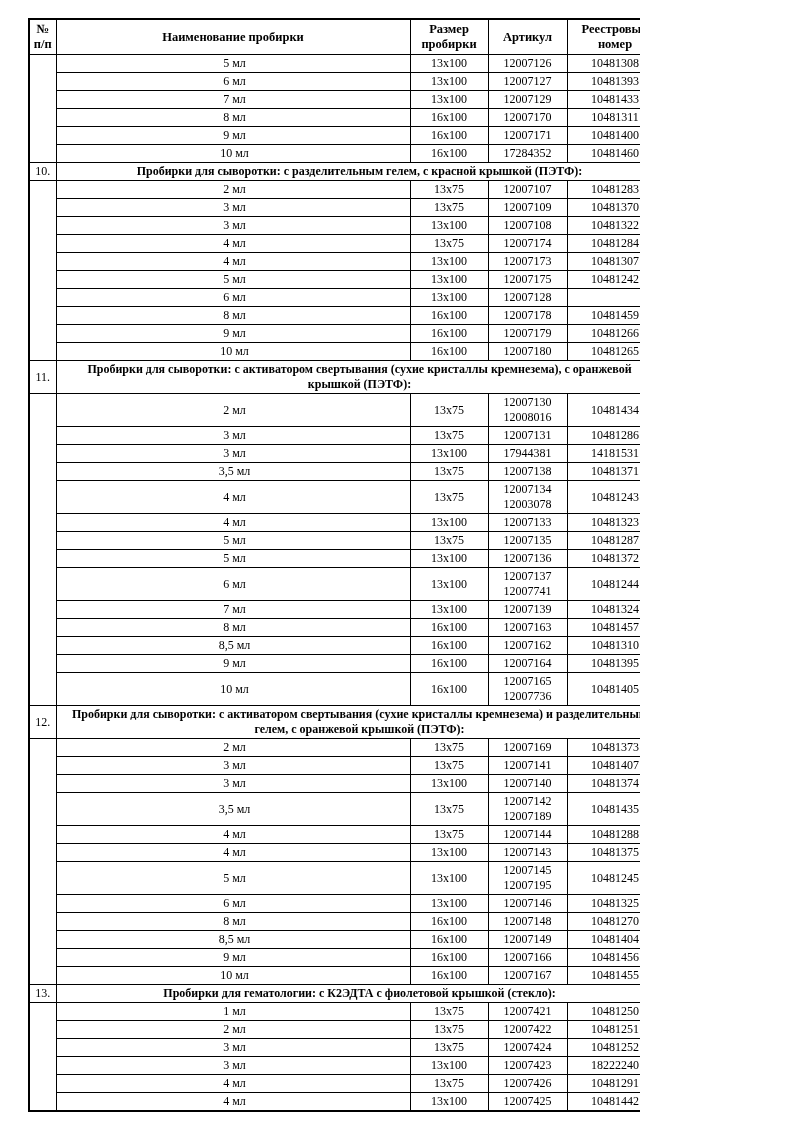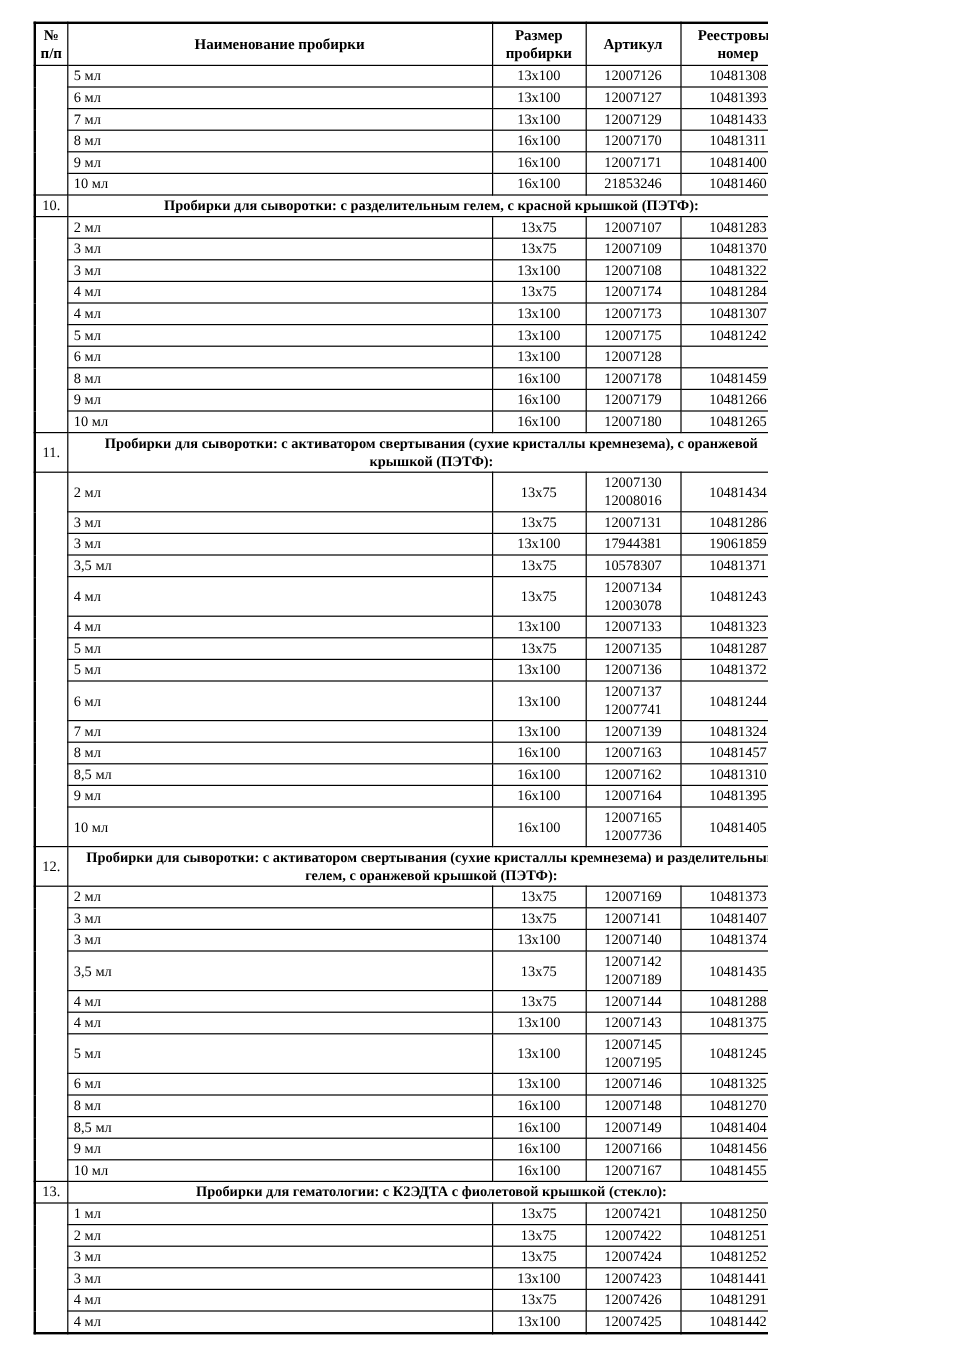--- a/index.html
+++ b/index.html
@@ -22,21 +22,21 @@
     padding:1px 2px;
     overflow:hidden;
     word-wrap:break-word;
   }
   .doc thead th {
     font-weight:bold; font-size:12.5px; text-align:center;
     padding:2px 1px; line-height:1.2;
   }
   tr.data { height:18px; }
   tr.data-double { height:32px; }
-  td.name { text-align:left; padding-left:5px; }
+  td.name { text-align:center; padding-left:5px; }
   td.center { text-align:center; }
   td.numcell { text-align:center; padding-right:2px; font-size:12px; vertical-align:middle; }
   td.section-title { font-weight:bold; text-align:center; font-size:12px; line-height:1.25; padding:1px 8px; }
   td.validity { text-align:center;margin-left:48px; }
   .art-line { text-align:center; }
 </style>
 </head>
 <body>
 
 <div class="page">
@@ -99,21 +99,21 @@
           <td class="center">16x100</td>
           <td class="center">
             <div class="art-line">12007171</div>
           </td>
           <td class="center">10481400</td>
         </tr>
         <tr class="data">
           <td class="name">10 мл</td>
           <td class="center">16x100</td>
           <td class="center">
-            <div class="art-line">21853246</div>
+            <div class="art-line">17284352</div>
           </td>
           <td class="center">10481460</td>
         </tr>
         <tr class="section-row">
           <td class="numcell">10.</td>
           <td class="section-title" colspan="4">Пробирки для сыворотки: с разделительным гелем, с красной крышкой (ПЭТФ):</td>
           <td class="validity" rowspan="11">04.09.2026</td>
         </tr>
         <tr class="data">
           <td class="numcell" rowspan="10"></td>
@@ -218,27 +218,27 @@
             <div class="art-line">12007131</div>
           </td>
           <td class="center">10481286</td>
         </tr>
         <tr class="data">
           <td class="name">3 мл</td>
           <td class="center">13x100</td>
           <td class="center">
             <div class="art-line">17944381</div>
           </td>
-          <td class="center">19061859</td>
+          <td class="center">14181531</td>
         </tr>
         <tr class="data">
           <td class="name">3,5 мл</td>
           <td class="center">13x75</td>
           <td class="center">
-            <div class="art-line">10578307</div>
+            <div class="art-line">12007138</div>
           </td>
           <td class="center">10481371</td>
         </tr>
         <tr class="data-double">
           <td class="name">4 мл</td>
           <td class="center">13x75</td>
           <td class="center">
             <div class="art-line">12007134</div>
             <div class="art-line">12003078</div>
           </td>
@@ -451,21 +451,21 @@
             <div class="art-line">12007424</div>
           </td>
           <td class="center">10481252</td>
         </tr>
         <tr class="data">
           <td class="name">3 мл</td>
           <td class="center">13x100</td>
           <td class="center">
             <div class="art-line">12007423</div>
           </td>
-          <td class="center">10481441</td>
+          <td class="center">18222240</td>
         </tr>
         <tr class="data">
           <td class="name">4 мл</td>
           <td class="center">13x75</td>
           <td class="center">
             <div class="art-line">12007426</div>
           </td>
           <td class="center">10481291</td>
         </tr>
         <tr class="data">

